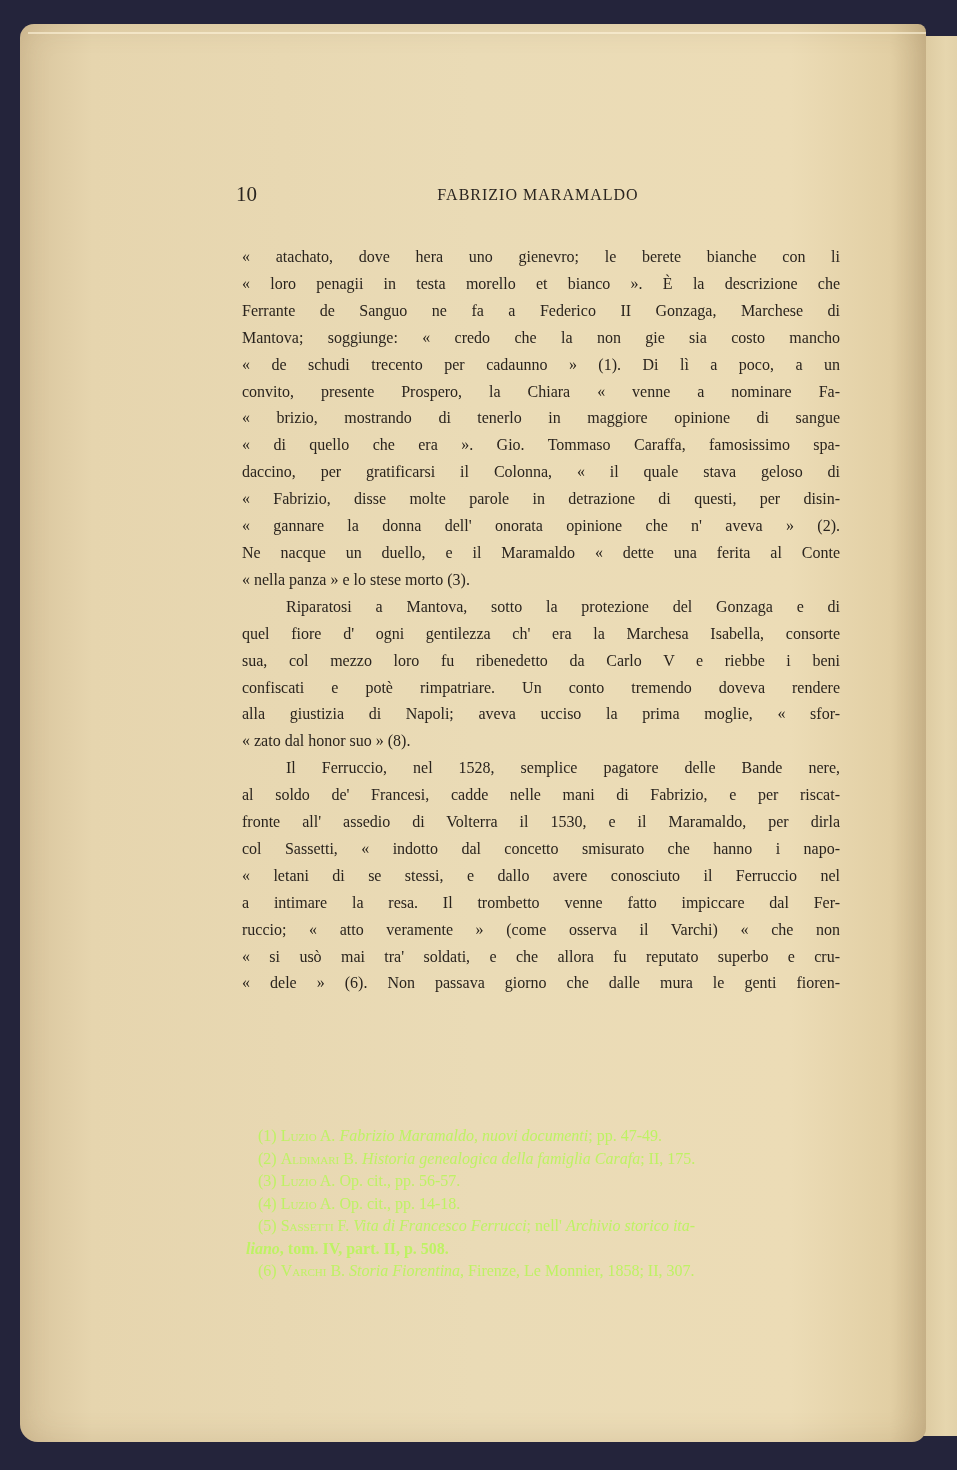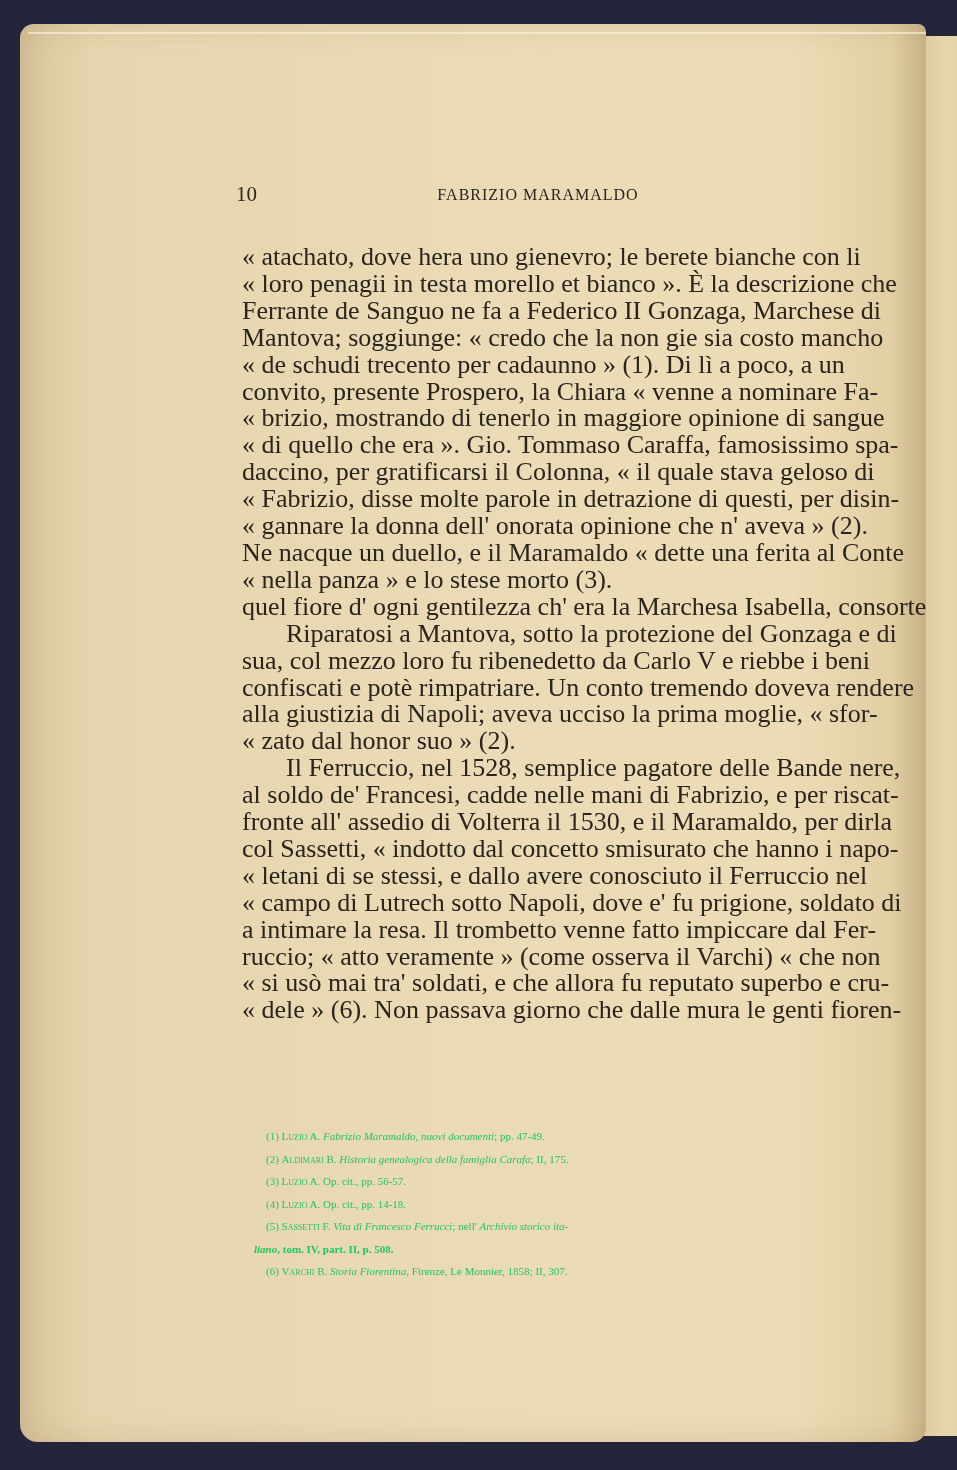--- a/index.html
+++ b/index.html
@@ -37,29 +37,29 @@
   .page-number {
     position: absolute; left: 0; top: 0;
     font-size: 21px; color: #2a2520;
   }
   .page-title {
     position: absolute; left: 0; right: 0; top: 4px; text-align: center;
     font-size: 16px; letter-spacing: 1px; color: #2a2520;
   }
   .body-text {
     position: absolute; left: 242px; top: 244px; width: 598px;
-    font-size: 26px; line-height: 26.9px; color: #2a241e;
+    font-size: 16px; line-height: 26.9px; color: #2a241e;
     text-align: justify;
   }
   .line { display: block; white-space: nowrap; text-align-last: justify; text-align: justify; }
   .line.last { text-align-last: left; }
   .line.indent { padding-left: 44px; }
   .footnotes {
-    position: absolute; left: 256px; top: 1125px; width: 600px;
-    font-size: 11px; line-height: 22.5px; color: #22c55e;
+    position: absolute; left: 248px; top: 1125px; width: 600px;
+    font-size: 16px; line-height: 22.5px; color: #bef264;
   }
   .fn { display: block; white-space: nowrap; padding-left: 10px; }
   .fn.cont { padding-left: 0; margin-left: -2px; font-weight: bold; }
   .sc { font-variant: small-caps; }
   .it { font-style: italic; }
 </style>
 </head>
 <body>
 
 <div class="bg-texture"></div>
@@ -79,32 +79,31 @@
     <span class="line">Mantova; soggiunge: « credo che la non gie sia costo mancho</span>
     <span class="line">« de schudi trecento per cadaunno » (1). Di lì a poco, a un</span>
     <span class="line">convito, presente Prospero, la Chiara « venne a nominare Fa-</span>
     <span class="line">« brizio, mostrando di tenerlo in maggiore opinione di sangue</span>
     <span class="line">« di quello che era ». Gio. Tommaso Caraffa, famosissimo spa-</span>
     <span class="line">daccino, per gratificarsi il Colonna, « il quale stava geloso di</span>
     <span class="line">« Fabrizio, disse molte parole in detrazione di questi, per disin-</span>
     <span class="line">« gannare la donna dell' onorata opinione che n' aveva » (2).</span>
     <span class="line">Ne nacque un duello, e il Maramaldo « dette una ferita al Conte</span>
     <span class="line last">« nella panza » e lo stese morto (3).</span>
+    <span class="line indent">Riparatosi a Mantova, sotto la protezione del Gonzaga e di</span>
     <span class="line">quel fiore d' ogni gentilezza ch' era la Marchesa Isabella, consorte</span>
-    <span class="line indent">Riparatosi a Mantova, sotto la protezione del Gonzaga e di</span>
     <span class="line">sua, col mezzo loro fu ribenedetto da Carlo V e riebbe i beni</span>
     <span class="line">confiscati e potè rimpatriare. Un conto tremendo doveva rendere</span>
     <span class="line">alla giustizia di Napoli; aveva ucciso la prima moglie, « sfor-</span>
-    <span class="line last">« zato dal honor suo » (2).</span>
+    <span class="line last">« zato dal honor suo » (8).</span>
     <span class="line indent">Il Ferruccio, nel 1528, semplice pagatore delle Bande nere,</span>
     <span class="line">al soldo de' Francesi, cadde nelle mani di Fabrizio, e per riscat-</span>
     <span class="line">fronte all' assedio di Volterra il 1530, e il Maramaldo, per dirla</span>
     <span class="line">col Sassetti, « indotto dal concetto smisurato che hanno i napo-</span>
     <span class="line">« letani di se stessi, e dallo avere conosciuto il Ferruccio nel</span>
-    <span class="line">« campo di Lutrech sotto Napoli, dove e' fu prigione, soldato di</span>
     <span class="line">a intimare la resa. Il trombetto venne fatto impiccare dal Fer-</span>
     <span class="line">ruccio; « atto veramente » (come osserva il Varchi) « che non</span>
     <span class="line">« si usò mai tra' soldati, e che allora fu reputato superbo e cru-</span>
     <span class="line">« dele » (6). Non passava giorno che dalle mura le genti fioren-</span>
   </div>
 
   <div class="footnotes">
     <span class="fn">
       <span>(1)</span>
       <span class="sc">Luzio A.</span>

